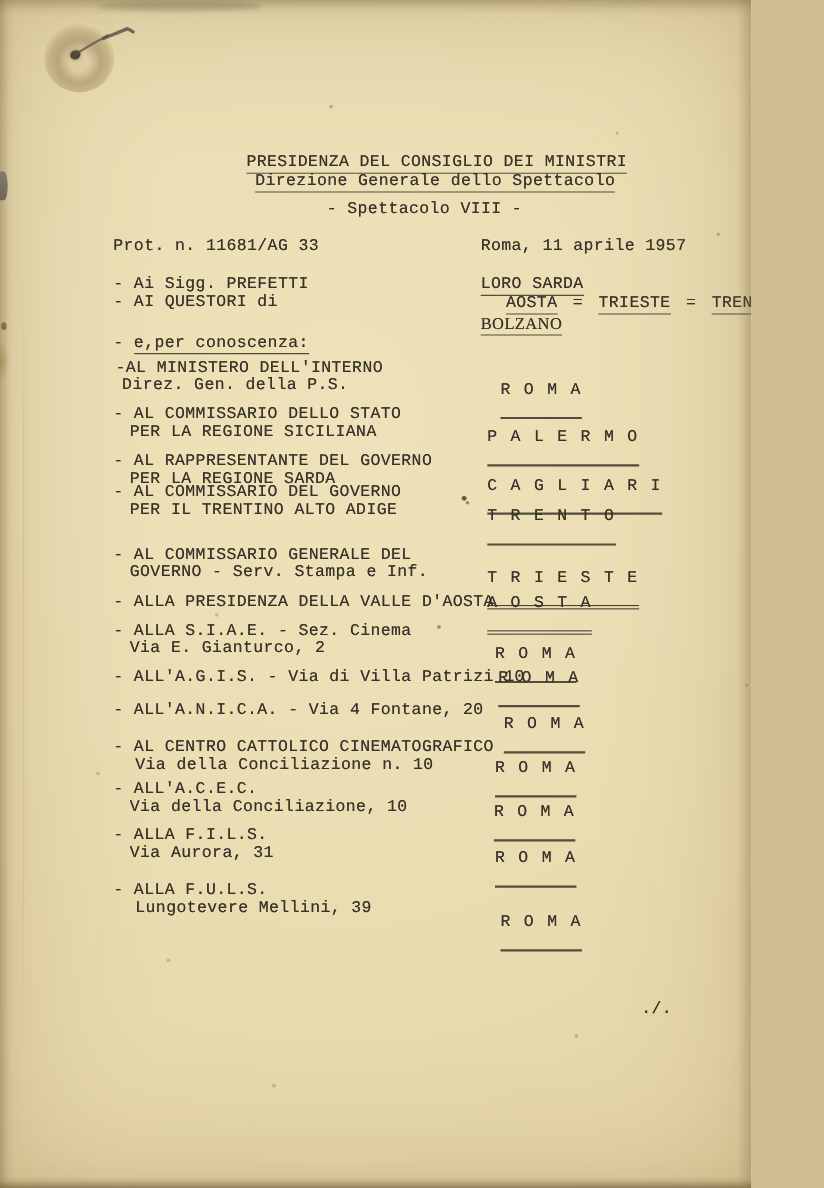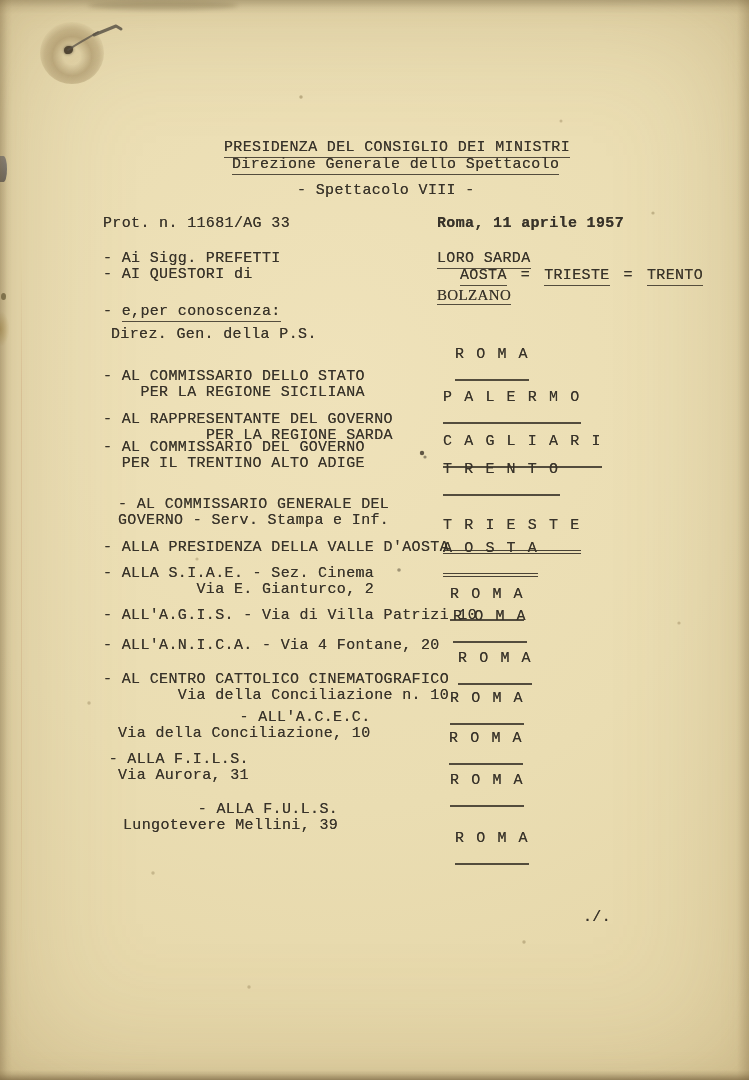--- a/index.html
+++ b/index.html
@@ -1,39 +1,39 @@
 <!DOCTYPE html>
 <html><head>
 <meta charset="utf-8">
 <style>
   html,body{margin:0;padding:0;background:#cfbd90;}
   .page{
-    position:relative;width:749px;height:1080px;overflow:hidden;
+    position:relative;width:683px;height:1080px;overflow:hidden;
     background:radial-gradient(140% 100% at 45% 35%, #efe2ba 0%, #eaddb2 40%, #e5d6a8 70%, #dcc997 100%);
     font-family:"Liberation Mono","DejaVu Sans Mono",monospace;
-    color:#38332a;font-size:15px;letter-spacing:.35px;text-align:right;
+    color:#38332a;font-size:15px;letter-spacing:.35px;
   }
   .t{position:absolute;white-space:nowrap;line-height:16px;text-shadow:0 0 .6px rgba(55,48,38,.75);}
   .u{border-bottom:1.5px solid rgba(56,50,40,.85);padding-bottom:1px;}
   .r{position:absolute;left:103px;white-space:nowrap;}
   .l{height:16px;line-height:16px;text-shadow:0 0 .6px rgba(55,48,38,.75);}
   .ind15{padding-left:15px}.ind8{padding-left:8px}.ind20{padding-left:20px}.sh2{margin-left:2px}
   .city{
     position:absolute;white-space:nowrap;letter-spacing:1.6px;
     border-bottom:2px solid rgba(56,50,40,.85);padding-bottom:16px;
     text-shadow:0 0 .6px rgba(55,48,38,.75);
   }
   .dbl{border-bottom:4px double rgba(56,50,40,.9);}
   .sep{margin:0 14px;}
   
   .title{left:224px;top:140px;}
   .subtitle{left:232px;top:157px;}
   .division{left:297px;top:183px;}
   .prot{left:103px;top:216px;}
-  .date{left:437px;top:216px;font-weight:bold;}
+  .date{left:437px;top:216px;}
   
   .addr1{left:103px;top:251px;}
   .addr2{left:103px;top:267px;}
   .seat{left:437px;top:251px;}
   .dest{left:460px;top:268px;}
   .bolzano{left:437px;top:287px;font-family:Liberation Serif, serif;}
   .cc{left:103px;top:304px;}
   .cont{left:583px;top:910px;}
   
   #r1{top:327px}  #r1 .city{left:352px;top:19px}
@@ -116,20 +116,21 @@
 
   <div class="t addr1">- Ai Sigg. PREFETTI</div>
   <div class="t addr2">- AI QUESTORI di</div>
   <div class="t seat"><span class="u">LORO SARDA</span></div>
   <div class="t dest"><span class="u">AOSTA</span><span class="sep">=</span><span class="u">TRIESTE</span><span class="sep">=</span><span class="u">TRENTO</span></div>
   <div class="t bolzano"><span class="u">BOLZANO</span></div>
 
   <div class="t cc"><span>- </span><span class="u">e,per conoscenza:</span></div>
 
   <div class="r" id="r1">
+    <div class="l sh2">-AL MINISTERO DELL'INTERNO</div>
     <div class="l ind8">Direz. Gen. della P.S.</div>
     <span class="city">R O M A</span>
   </div>
   <div class="r" id="r2">
     <div class="l">- AL COMMISSARIO DELLO STATO</div>
     <div class="l ind15">PER LA REGIONE SICILIANA</div>
     <span class="city">P A L E R M O</span>
   </div>
   <div class="r" id="r3">
     <div class="l">- AL RAPPRESENTANTE DEL GOVERNO</div>

